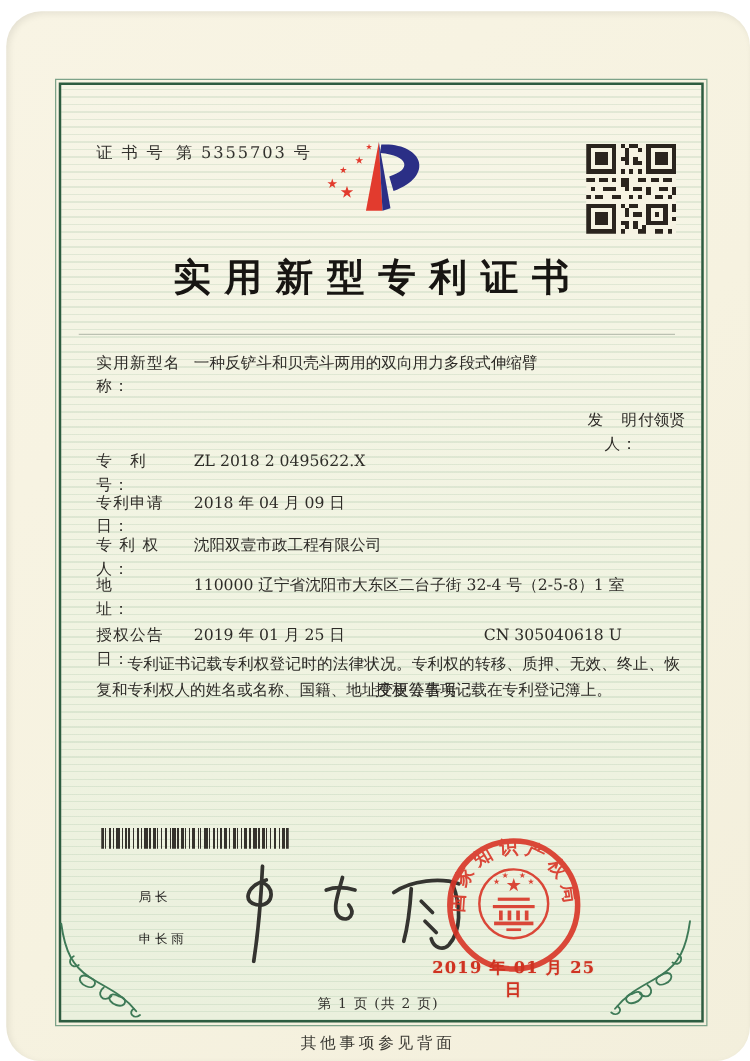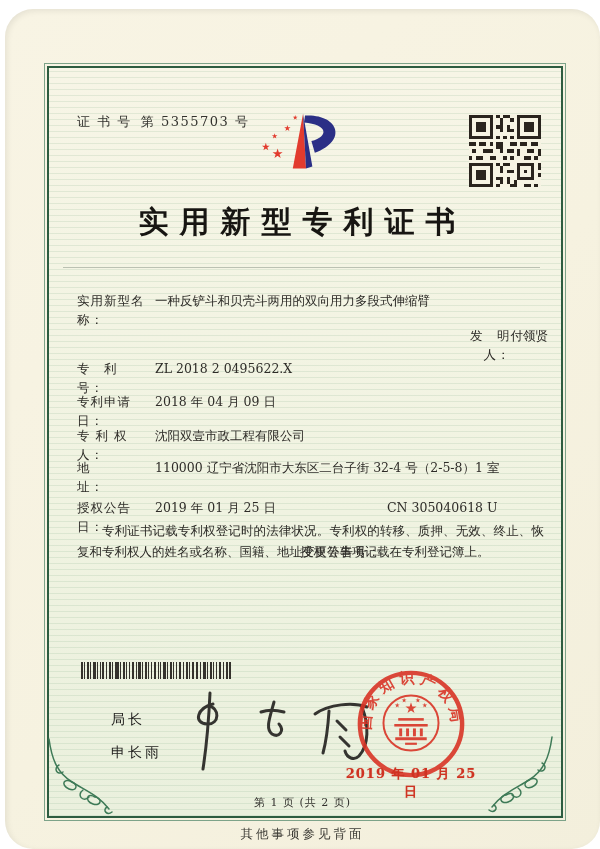--- a/index.html
+++ b/index.html
@@ -39,21 +39,21 @@
     border-top:1px solid rgba(95,110,98,.38);
   }
   .row{left:72px;right:52px;font-size:12.5px;color:#2e2c28;line-height:19px;}
   .row .lbl{display:inline-block;width:78px;letter-spacing:1px;vertical-align:top;}
   .row .val{display:inline-block;max-width:372px;vertical-align:top;}
   .grant-pair2{position:absolute;left:223px;top:0;}
   .grant-pair2 .lbl{width:auto;margin-right:6px;margin-top:44px;}
   .paras{left:72px;right:56px;top:511px;font-size:12.5px;color:#2b2a26;
     line-height:21px;text-align:justify;}
   .paras p{margin:0 0 1px 0;text-indent:2em;}
-  .officer{font-size:14px;color:#232220;letter-spacing:3px;font-family:Liberation Mono, monospace;}
+  .officer{font-size:10px;color:#232220;letter-spacing:3px;font-family:Liberation Mono, monospace;}
   .page-num{left:0;right:0;top:786px;text-align:center;font-size:11px;color:#33322e;letter-spacing:1px;}
   .back-note{left:0;right:0;top:817px;text-align:center;font-size:12.5px;color:#3b3a34;letter-spacing:3px;}
   .seal-date{left:336px;top:756px;width:140px;text-align:center;
     font-size:13px;font-weight:700;color:#cf3322;letter-spacing:1px;
     text-shadow:0 0 1px rgba(207,51,34,.45);}
   svg{display:block;}
 </style>
 </head>
 <body>
 
@@ -153,21 +153,21 @@
           <rect x="20" y="14" width="1" height="2"></rect>
           <rect x="20" y="17" width="1" height="1"></rect>
       </g>
     </svg>
   </div>
 
   <div class="abs title">实用新型专利证书</div>
 
   <div class="abs divider"></div>
 
-  <div class="abs row" style="top:282px;">
+  <div class="abs row" style="top:272px;font-family:Liberation Serif, serif;">
     <span class="lbl">实用新型名称：</span><span class="val">一种反铲斗和贝壳斗两用的双向用力多段式伸缩臂</span>
   </div>
   <div class="abs row" style="top:317px;text-align:right;">
     <span class="lbl">发　明　人：</span><span class="val">付领贤</span>
   </div>
   <div class="abs row" style="top:350px;">
     <span class="lbl">专　利　号：</span><span class="val">ZL 2018 2 0495622.X</span>
   </div>
   <div class="abs row" style="top:383px;">
     <span class="lbl">专利申请日：</span><span class="val">2018 年 04 月 09 日</span>

